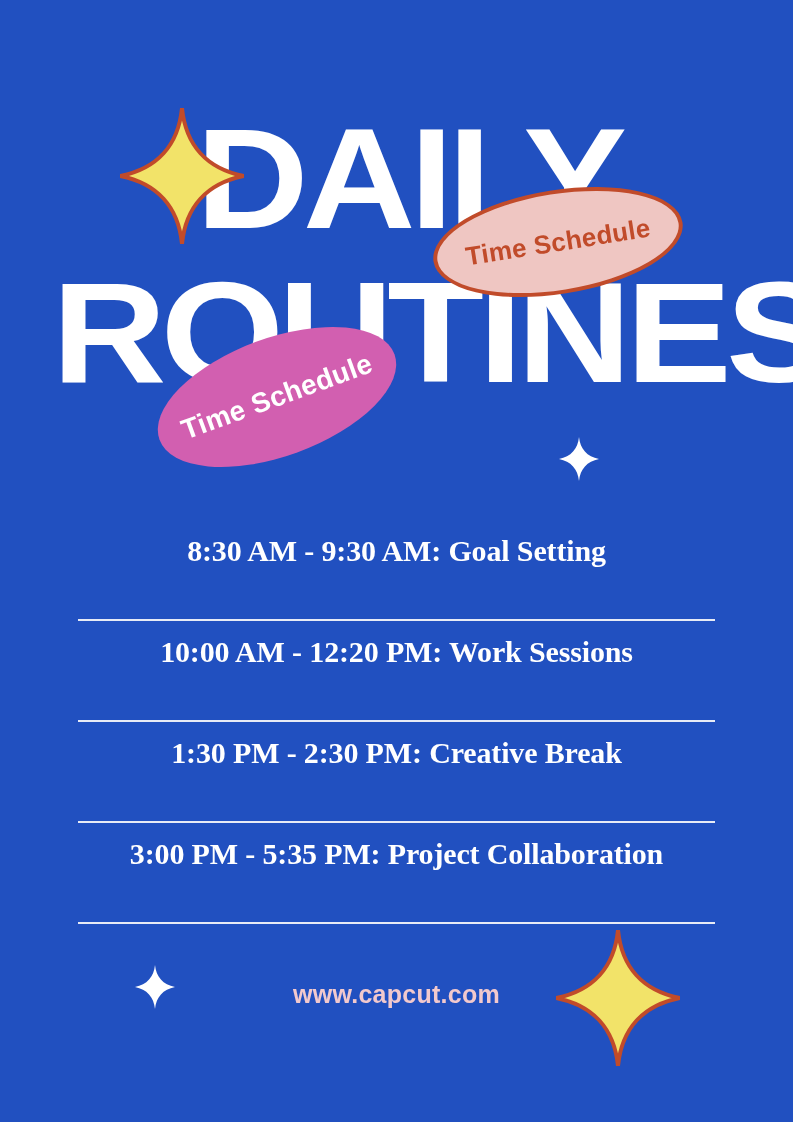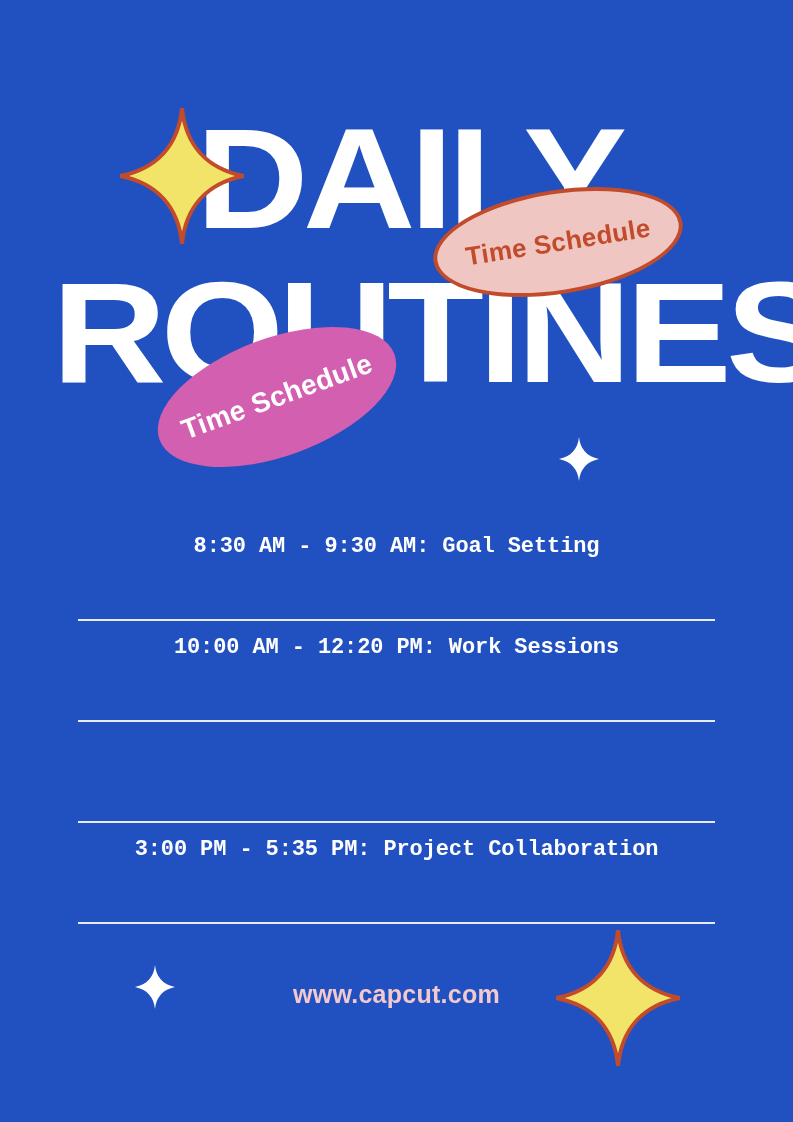--- a/index.html
+++ b/index.html
@@ -118,23 +118,23 @@
     position: relative;
     height: 101px;
   }
   .schedule-label {
     position: absolute;
     left: 0;
     right: 0;
     top: 14px;
     text-align: center;
     color: #FFFFFF;
-    font-family: Liberation Mono, monospace;
-    font-weight: 700;
-    font-size: 22px;
+    font-family: Liberation Serif, serif;
+    font-weight: 700;
+    font-size: 30px;
     letter-spacing: -0.005em;
     white-space: nowrap;
   }
   .schedule-divider {
     position: absolute;
     left: 0;
     right: 0;
     bottom: 0;
     height: 2px;
     background: #E7EBF6;
@@ -190,20 +190,21 @@
       <div class="schedule-label">8:30 AM - 9:30 AM: Goal Setting</div>
       <div class="schedule-divider"></div>
     </div>
 
     <div class="schedule-row">
       <div class="schedule-label">10:00 AM - 12:20 PM: Work Sessions</div>
       <div class="schedule-divider"></div>
     </div>
 
     <div class="schedule-row">
+      <div class="schedule-label">1:30 PM - 2:30 PM: Creative Break</div>
       <div class="schedule-divider"></div>
     </div>
 
     <div class="schedule-row">
       <div class="schedule-label">3:00 PM - 5:35 PM: Project Collaboration</div>
       <div class="schedule-divider"></div>
     </div>
 
   </div>
 

